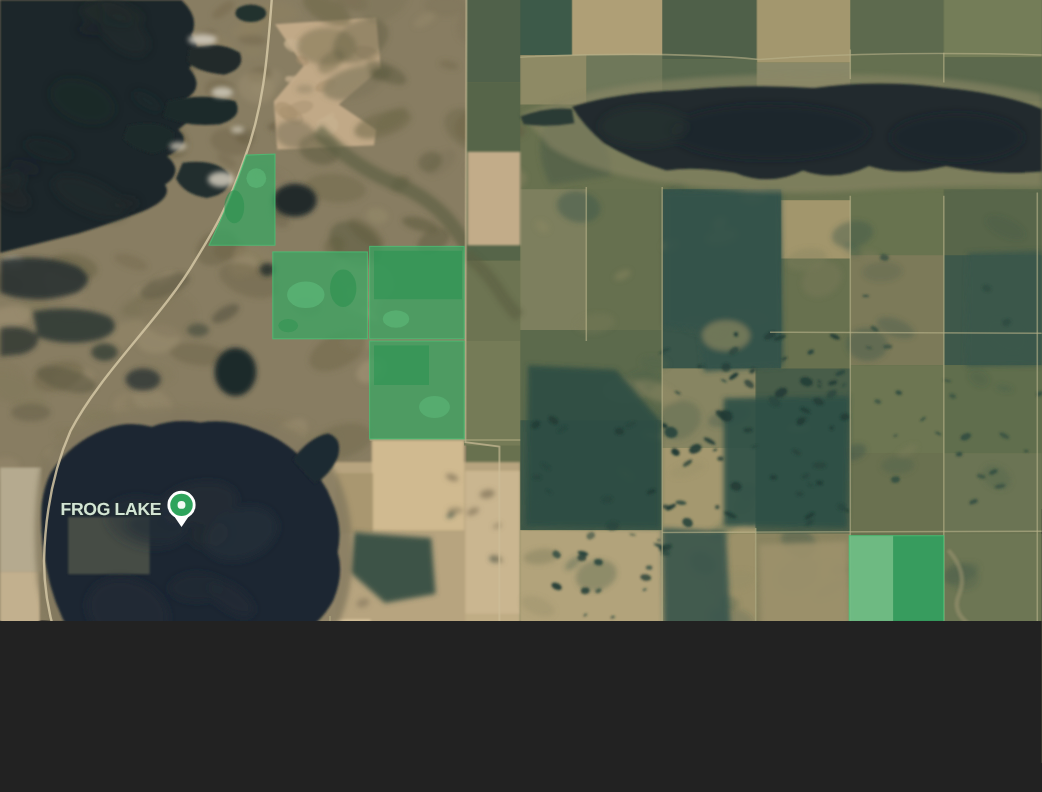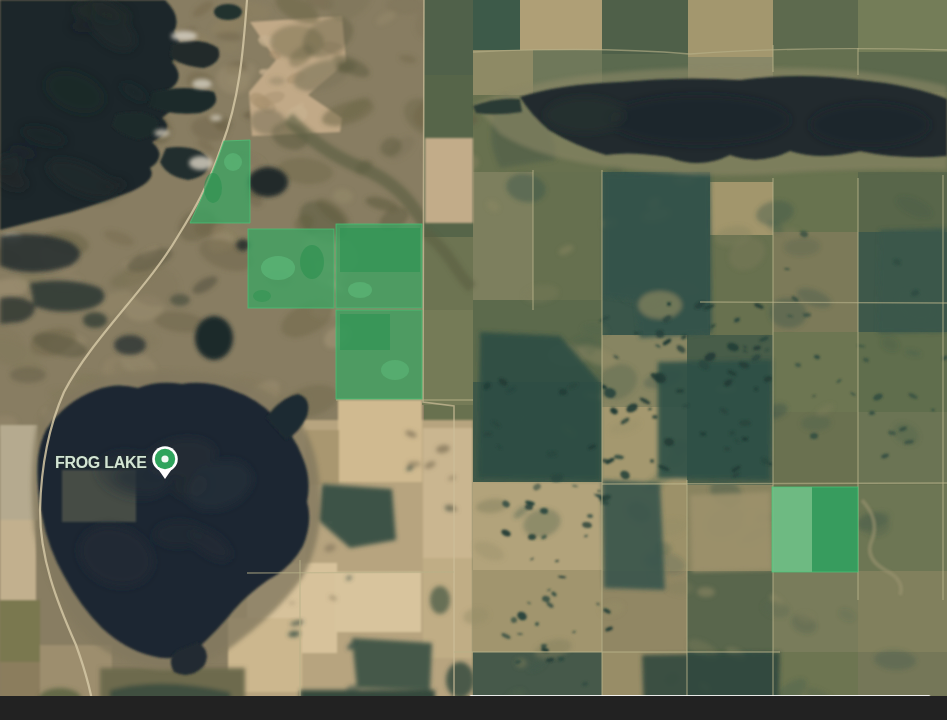--- a/index.html
+++ b/index.html
@@ -1,12 +1,12 @@
 <!DOCTYPE html>
-<html><head><meta charset="utf-8"><style>html,body{margin:0;padding:0;background:#222;}*{font-family:"Liberation Sans",sans-serif;}.wrap{position:relative;width:947px;height:696px;overflow:hidden;}</style></head><body>
+<html><head><meta charset="utf-8"><style>html,body{margin:0;padding:0;background:#222;}*{font-family:"Liberation Sans",sans-serif;}.wrap{position:relative;width:947px;height:564px;overflow:hidden;}</style></head><body>
 <div class="wrap">
 <svg width="947" height="720" viewBox="0 0 947 720" xmlns="http://www.w3.org/2000/svg">
 <defs>
         <filter id="b1" x="-20%" y="-20%" width="140%" height="140%">
           <feGaussianBlur stdDeviation="1"></feGaussianBlur>
         </filter>
         <filter id="b2" x="-20%" y="-20%" width="140%" height="140%">
           <feGaussianBlur stdDeviation="2.2"></feGaussianBlur>
         </filter>
         <filter id="b3" x="-30%" y="-30%" width="160%" height="160%">

